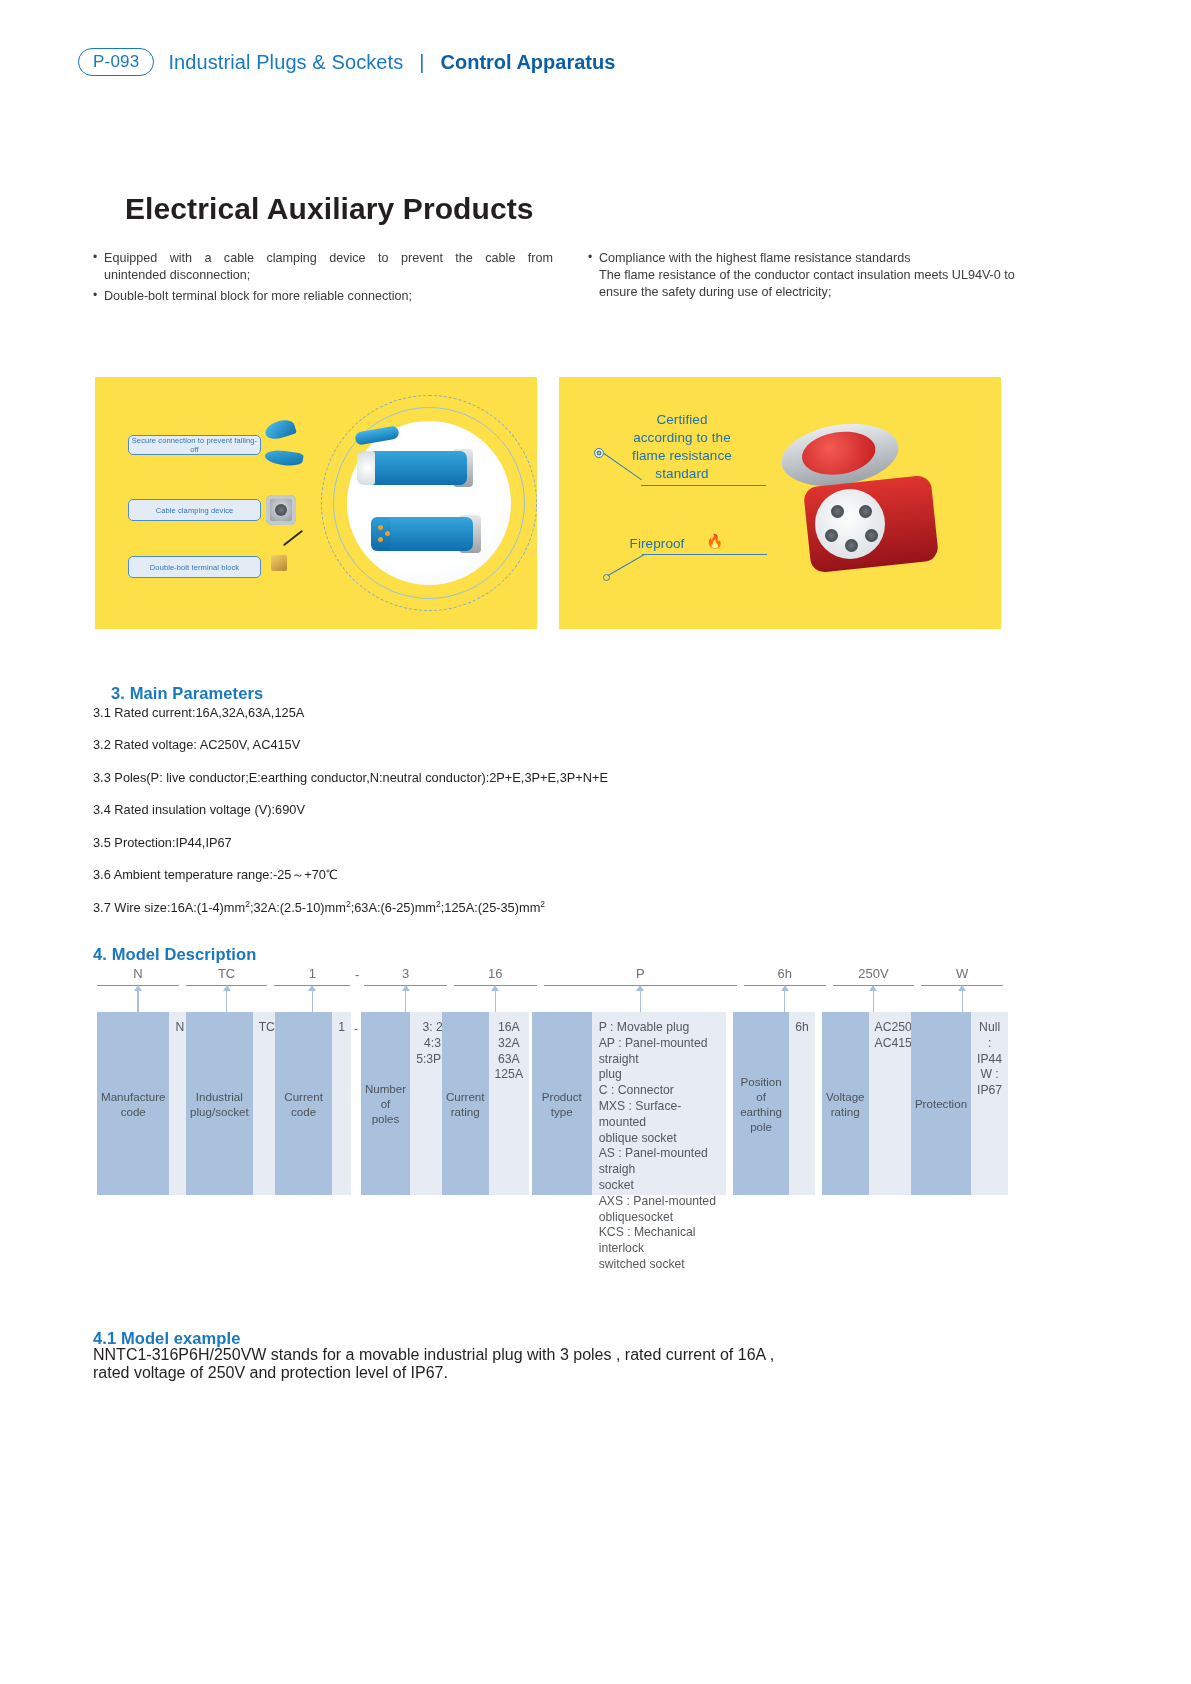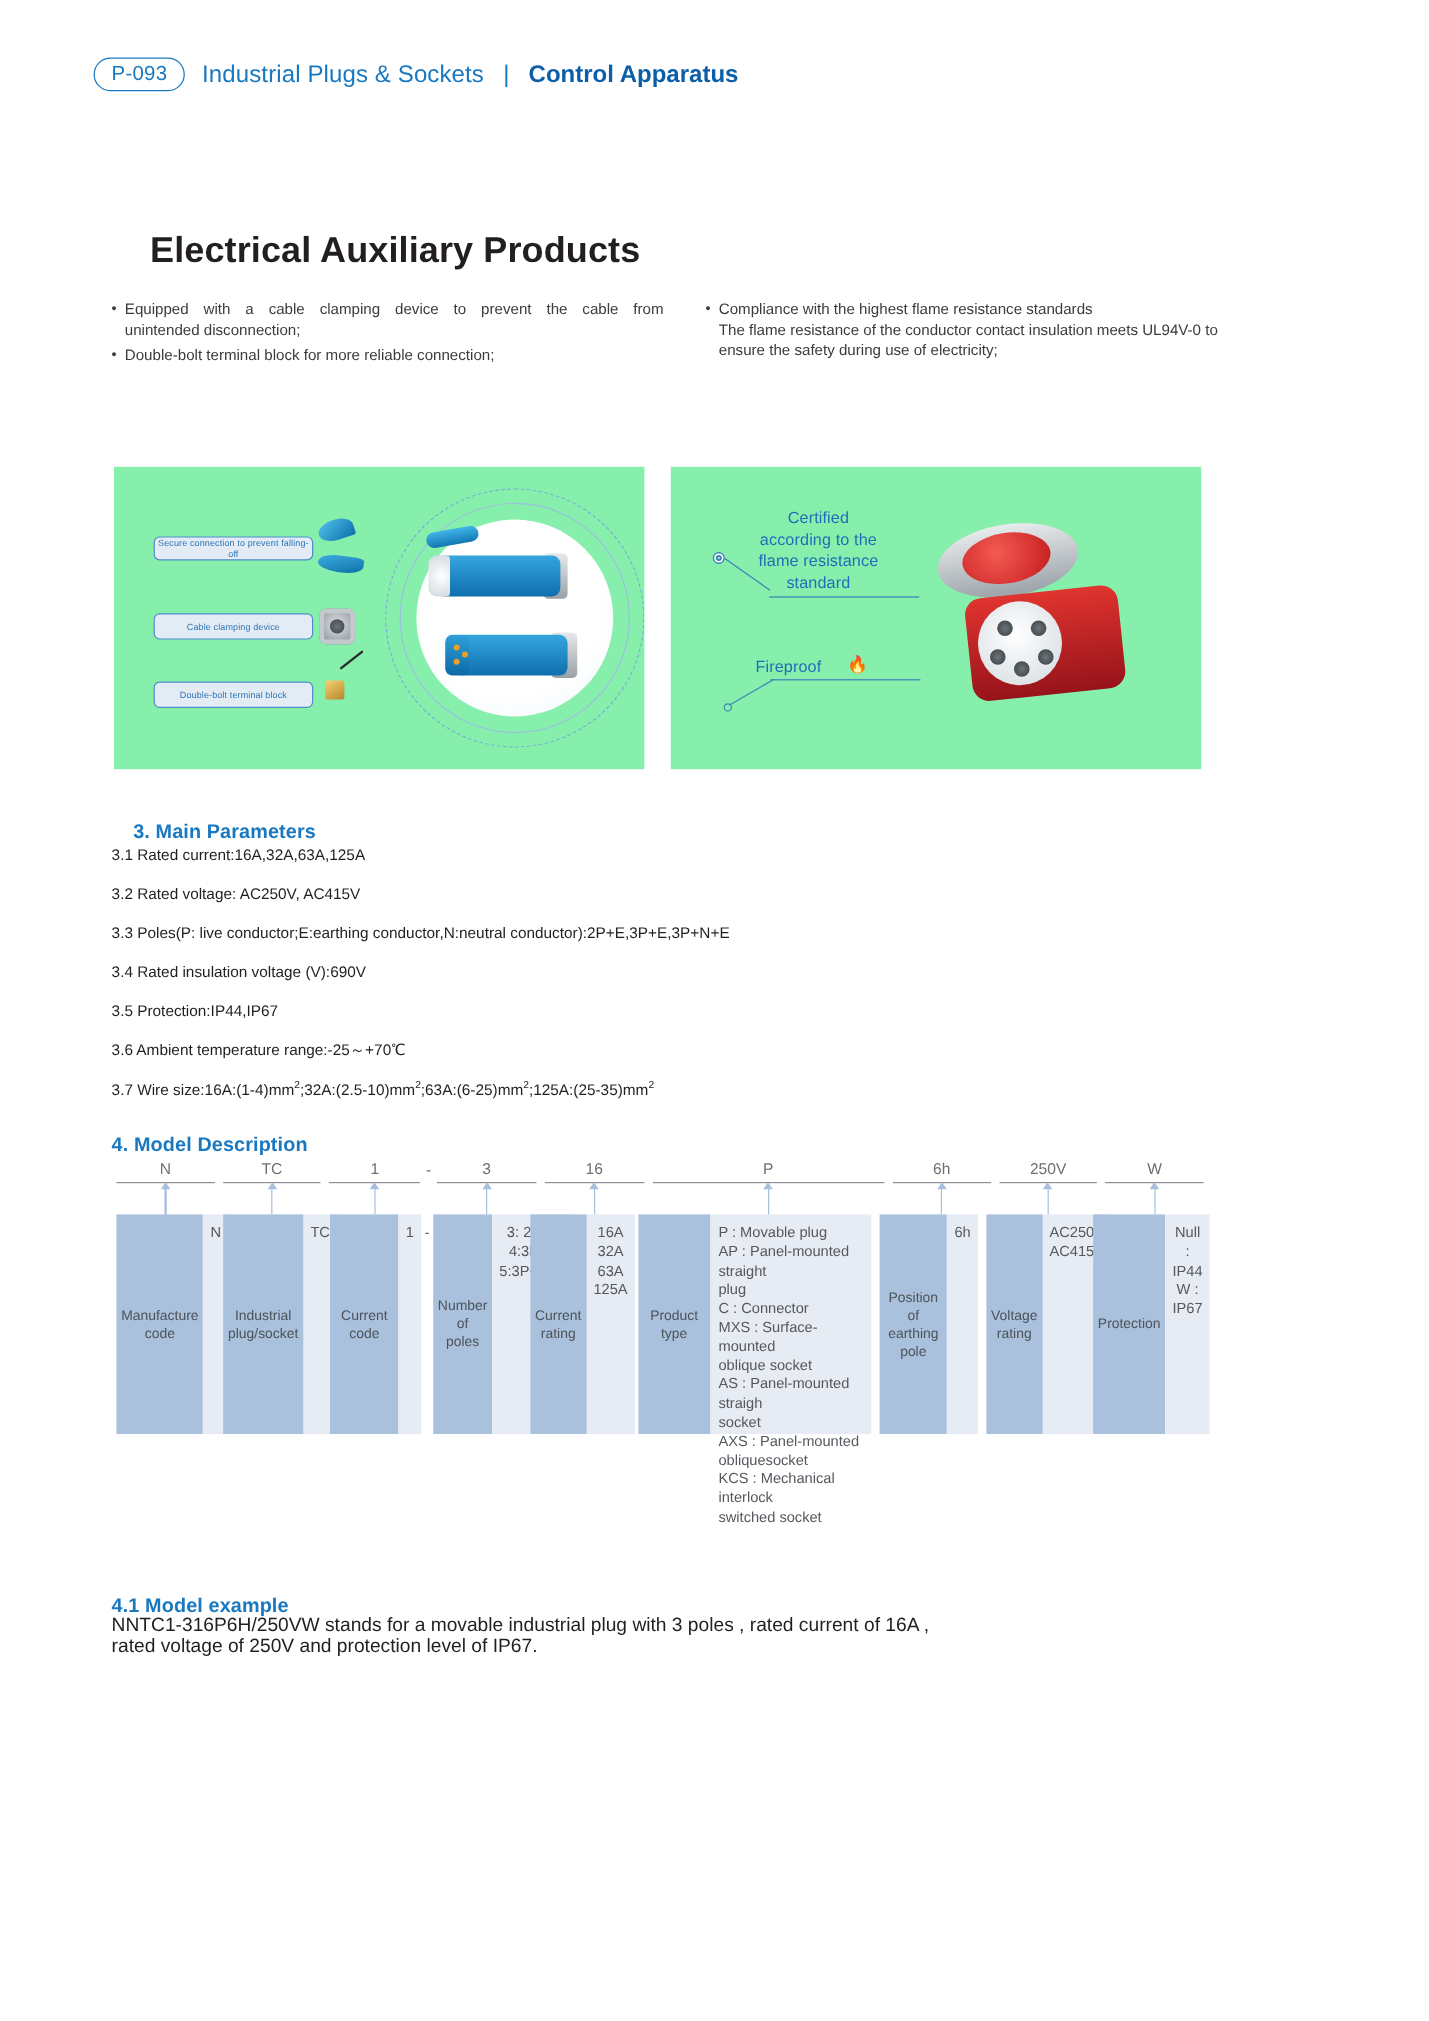--- a/index.html
+++ b/index.html
@@ -45,21 +45,21 @@
   .feat-item:before {
     content:"\2022"; position:absolute; left:0; top:-1px; font-size:12px; color:#3b3b3b;
   }
   .feat-line { display:block; }
   .feat-line.just { text-align:justify; text-align-last:justify; }
   .feat-line.just2 { text-align:justify; text-align-last:left; }
 
   
   .panels { position:absolute; top:377px; left:95px; }
   .panel {
-    position:absolute; top:12px; background:#86efac; overflow:hidden;
+    position:absolute; top:0; background:#fde047; overflow:hidden;
   }
   .panel.left  { left:0;   width:442px; height:252px; }
   .panel.right { left:464px; width:442px; height:252px; }
 
   
   .callout {
     position:absolute; border:1px solid #4f8dc9; border-radius:5px;
     background:#e3ecf5; color:#2f74b8; font-size:7.5px;
     display:flex; align-items:center; justify-content:center;
     text-align:center; letter-spacing:.1px;

